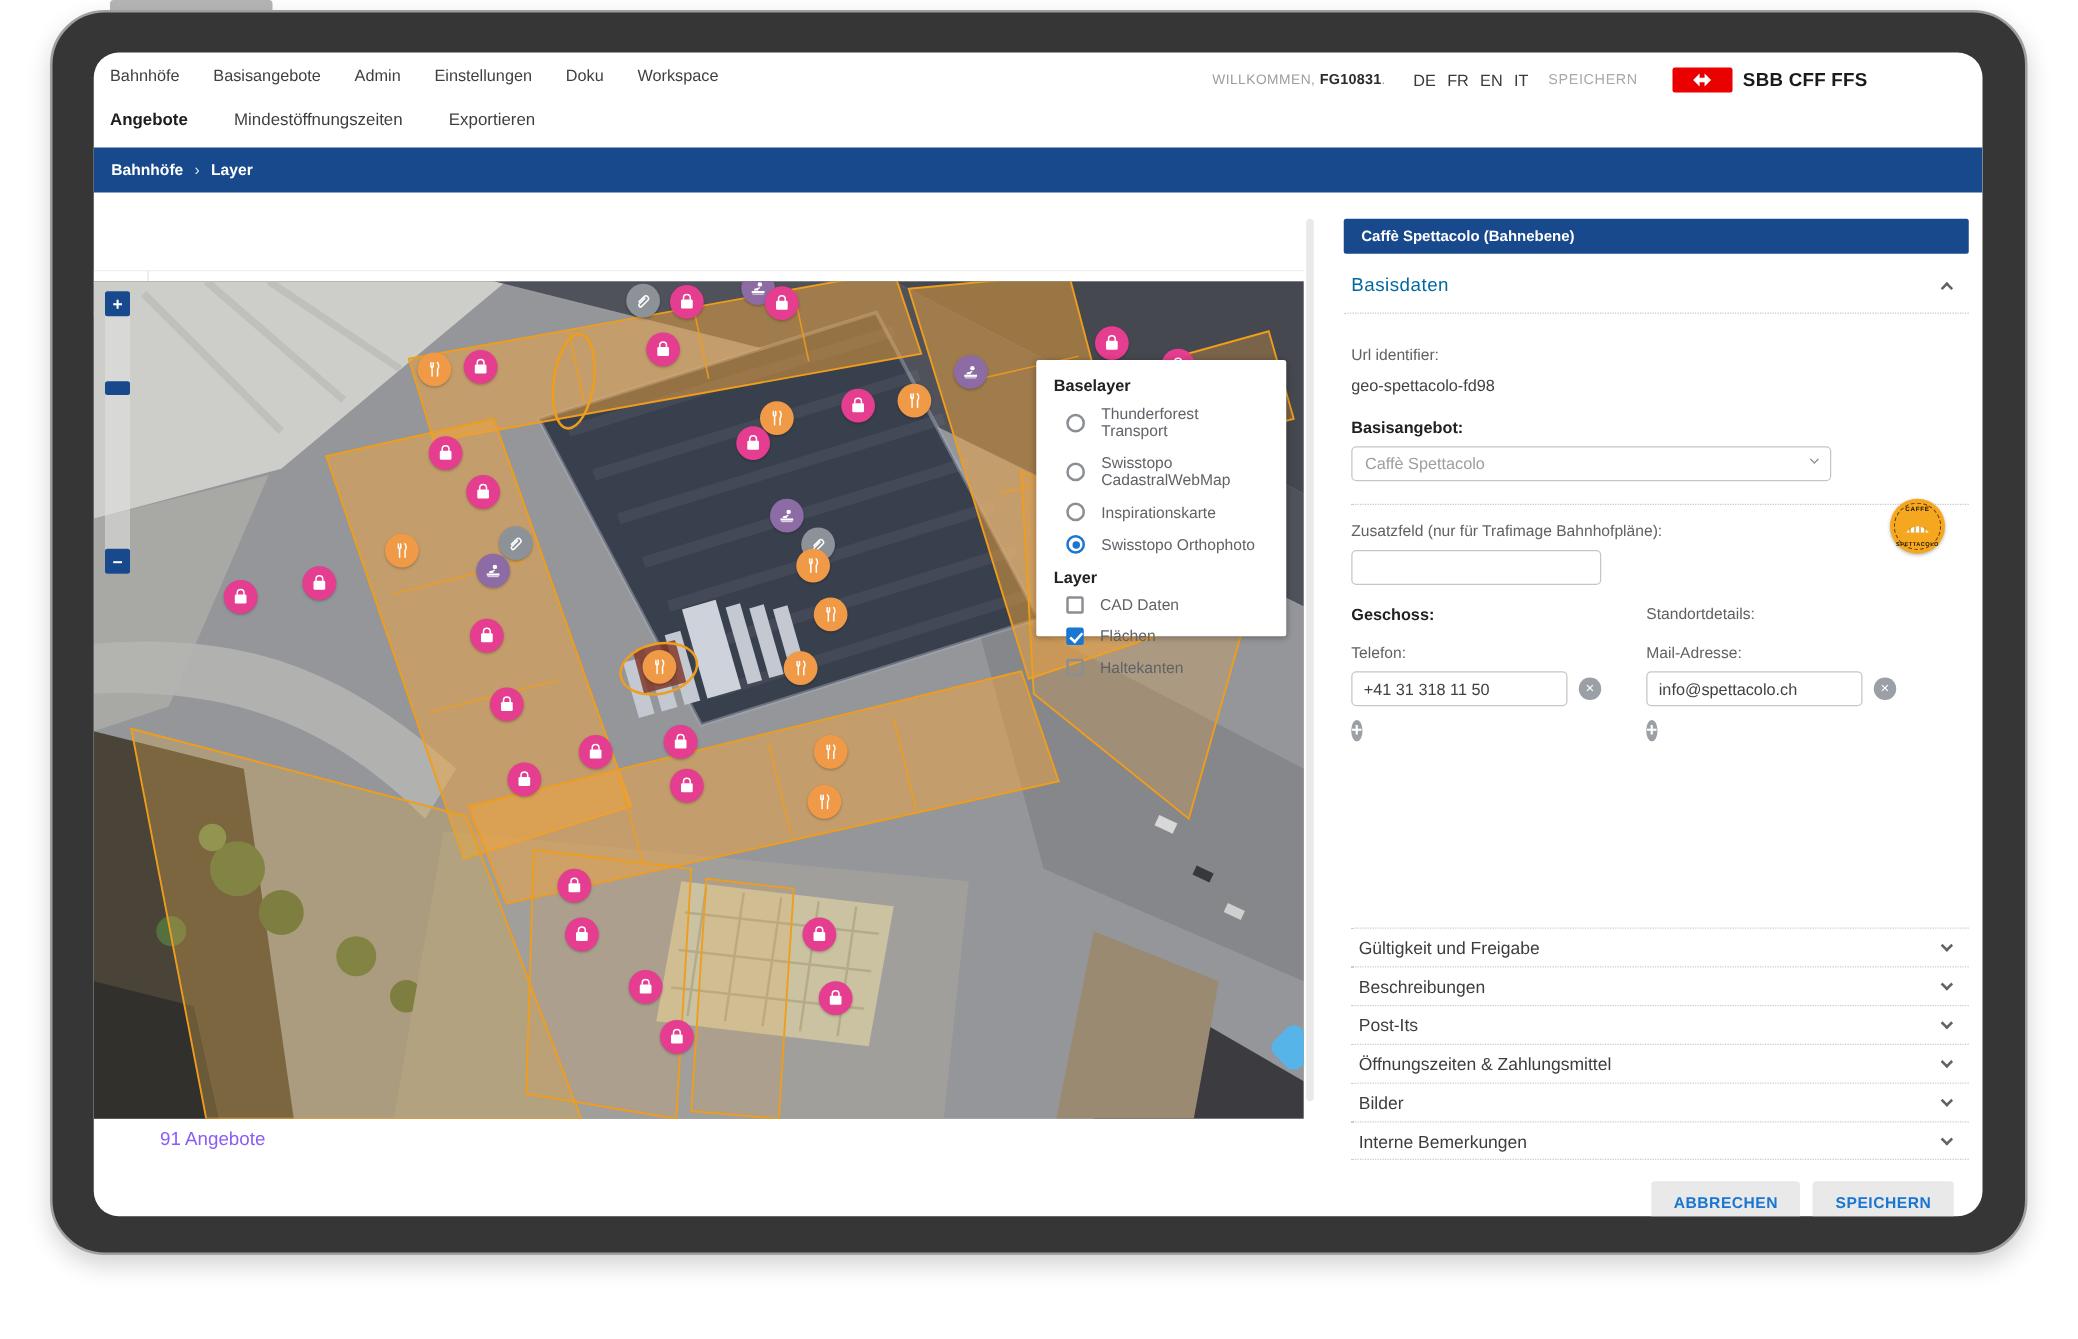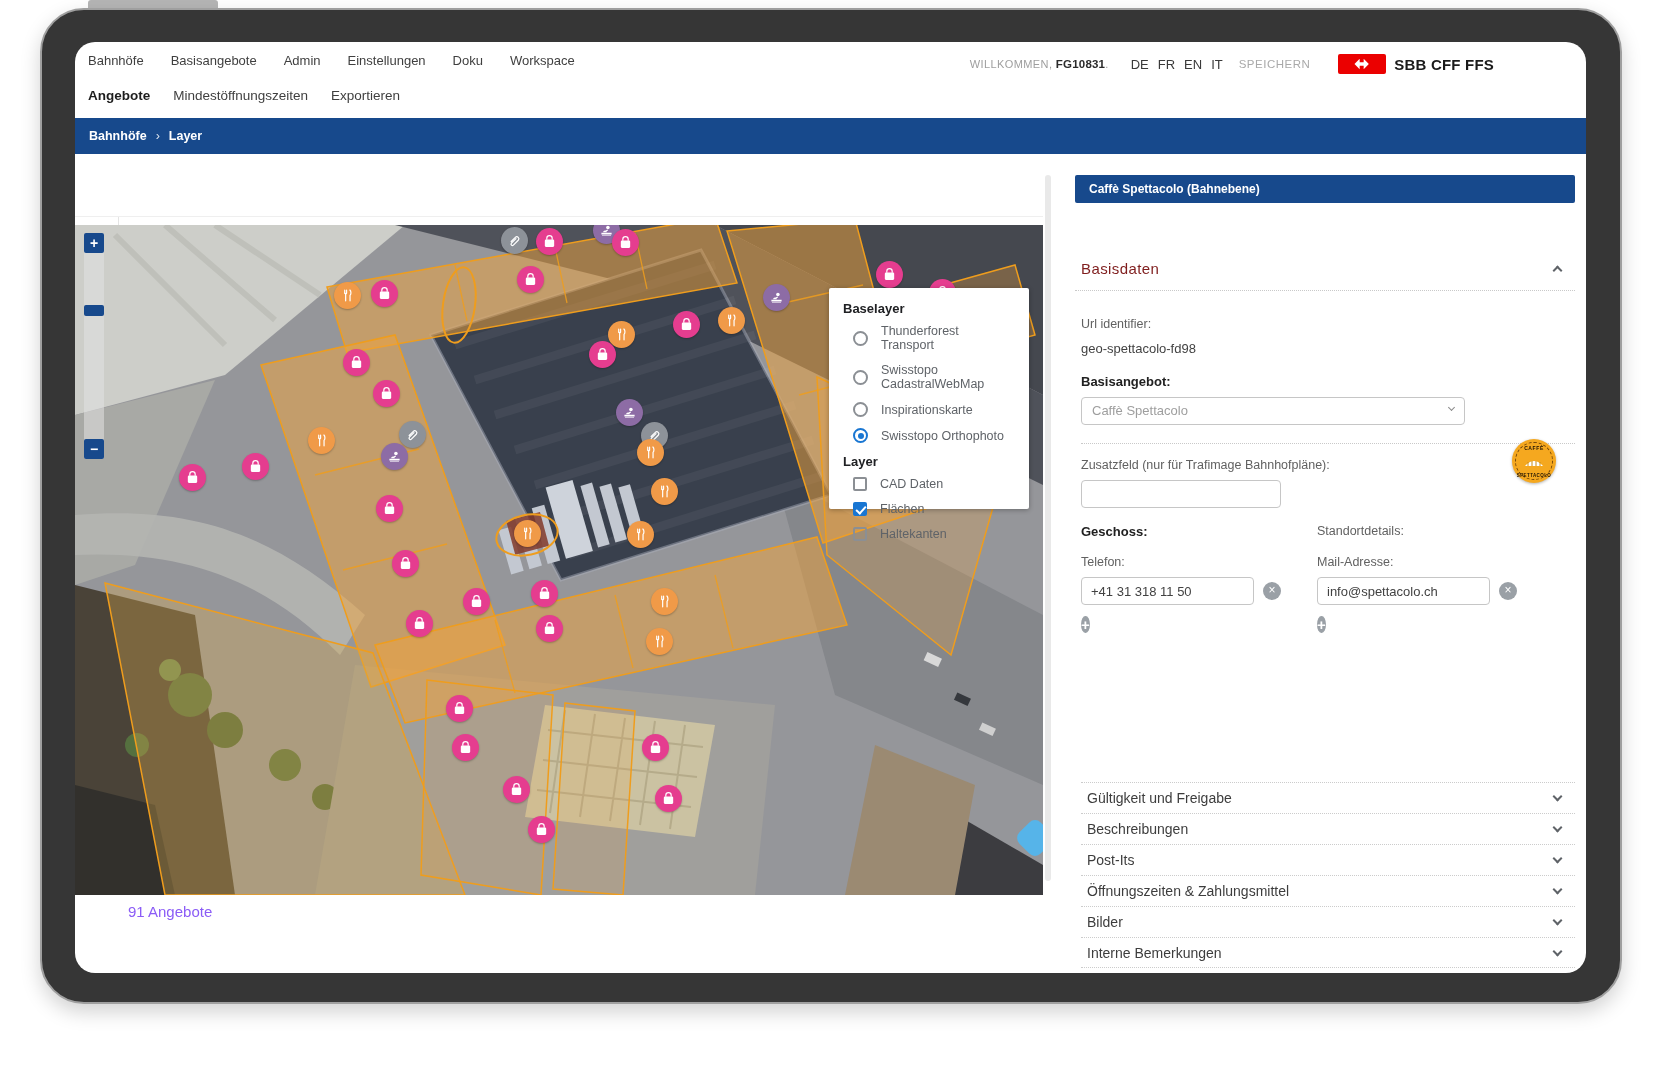--- a/index.html
+++ b/index.html
@@ -17,21 +17,21 @@
   .topnav .nav-item { cursor:pointer; }
   .userarea { position:absolute; top:12px; right:92px; display:flex; align-items:center; }
   .welcome { font-size:11px; color:#9e9e9e; letter-spacing:.4px; }
   .welcome b { color:#2b2b2b; font-size:11.5px; letter-spacing:.2px; }
   .langs { display:flex; gap:9px; margin-left:22px; font-size:13px; color:#3a3a3a; font-weight:500; }
   .logout { margin-left:16px; font-size:11.5px; color:#a9a9a9; letter-spacing:.5px; }
   .sbb-logo { display:flex; align-items:center; gap:8px; margin-left:28px; }
   .sbb-flag { width:48px; height:20px; background:#eb0000; border-radius:2px; display:flex; align-items:center; justify-content:center; }
   .sbb-text { font-size:15px; font-weight:800; color:#1a1a1a; letter-spacing:.2px; }
 
-  .subnav { position:absolute; left:13px; top:46px; display:flex; gap:23px; font-size:13.5px; color:#3f3f3f; }
+  .subnav { position:absolute; left:13px; top:46px; display:flex; gap:37px; font-size:13.5px; color:#3f3f3f; }
   .subnav .active { font-weight:700; color:#1d1d1d; }
 
   .bluebar { position:absolute; left:0; top:76px; width:100%; height:36px; background:#17498c; color:#fff; display:flex; align-items:center; gap:9px; padding-left:14px; font-size:12.5px; font-weight:700; }
   .bluebar .sep { font-weight:400; opacity:.85; }
 
   
   .toolbar { position:absolute; left:0; top:134px; width:968px; height:37px; background:#fff; border-top:1px solid #efefef; border-bottom:1px solid #e4e4e4;margin-top:40px; }
   .list-tab { position:absolute; left:0; top:0; width:44px; height:36px; border-right:1px solid #e4e4e4; font-size:13px; color:#3a3a3a; text-align:center; line-height:36px; cursor:pointer; }
   .reset-btn { position:absolute; right:8px; top:22px; width:38px; height:25px; background:#ececec; border:none; border-radius:2px; color:#1976d2; font-weight:700; font-size:11.5px; letter-spacing:.3px; line-height:25px; text-align:center; cursor:pointer; }
 
@@ -63,21 +63,21 @@
 
   .geo-diamond { position:absolute; left:945px; top:598px; width:30px; height:30px; background:#56b4e9; border-radius:8px; transform:rotate(45deg); }
 
   .count { position:absolute; left:9px; top:861px; font-size:15px; color:#8b5cf6;margin-left:44px; }
 
   .scroll-strip { position:absolute; left:970px; top:133px; width:6px; height:706px; background:#e9e9e9; border-radius:3px; }
 
   
   .panel { position:absolute; left:1000px; top:133px; width:500px; }
   .panel-header { height:28px; background:#17498c; border-radius:2px; color:#fff; font-size:12px; font-weight:700; line-height:28px; padding-left:14px; }
-  .sec-head { display:flex; justify-content:space-between; align-items:center; padding:17px 14px 13px 6px; font-size:15px; color:#7f1d1d; letter-spacing:.4px; border-bottom:1px dotted #c9c9c9; cursor:pointer;margin-top:40px; }
+  .sec-head { display:flex; justify-content:space-between; align-items:center; padding:17px 14px 13px 6px; font-size:15px; color:#0369a1; letter-spacing:.4px; border-bottom:1px dotted #c9c9c9; cursor:pointer; }
   .chev { display:inline-block; width:7px; height:7px; border-right:2px solid #5f6368; border-bottom:2px solid #5f6368; transform:rotate(45deg); margin-top:-3px; }
   .chev.up { transform:rotate(-135deg); margin-top:4px; }
   .fbody { position:relative; padding-left:6px;margin-top:26px; }
   .lbl { font-size:12.5px; color:#616161; }
   .lbl.b { font-weight:700; color:#212121; font-size:13px; }
   .val { font-size:13px; color:#424242; }
   .mt14 { margin-top:14px; } .mt10 { margin-top:10px; } .mt18 { margin-top:18px; } .mt8 { margin-top:8px; } .mt16 { margin-top:16px; }
   .selectbox { position:relative; height:28px; border:1px solid #c6c6c6; border-radius:4px; font-size:13px; color:#424242; line-height:26px; padding:0 22px 0 10px; background:#fff; cursor:pointer; }
   .selectbox.dis { color:#9e9e9e; }
   .selectbox .chev { position:absolute; right:10px; top:10px; width:5px; height:5px; border-width:1.6px; border-color:#8a8a8a; }

